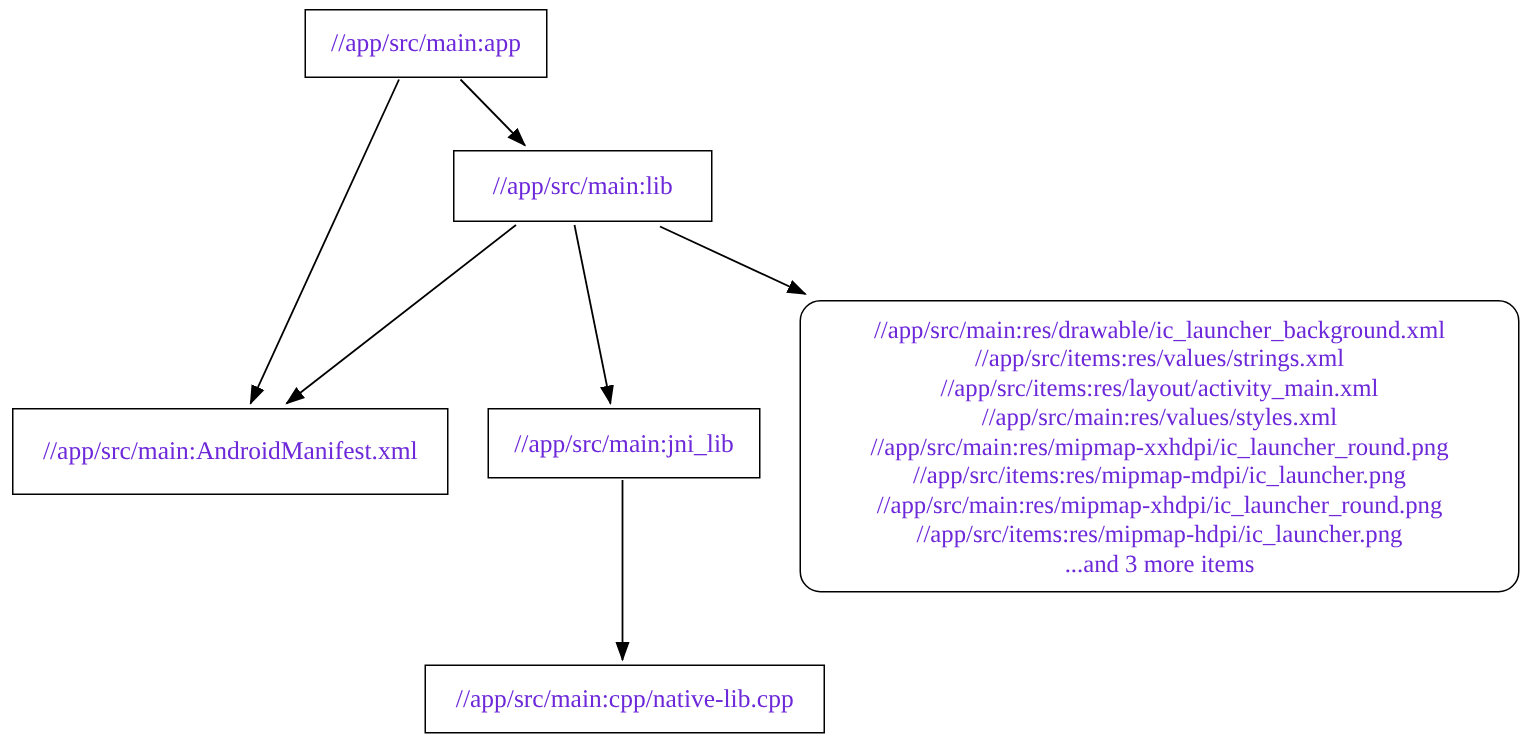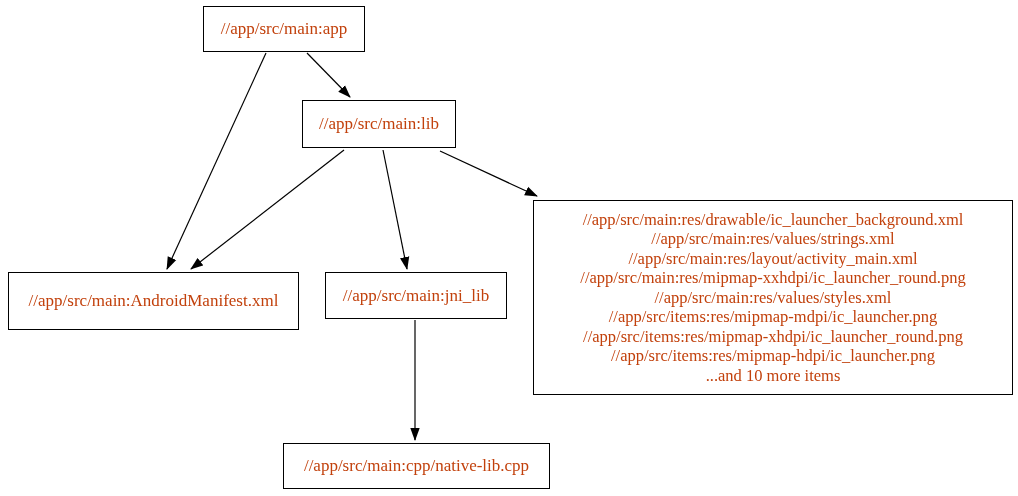--- a/index.html
+++ b/index.html
@@ -6,21 +6,21 @@
     margin: 0;
     padding: 0;
     background: #ffffff;
   }
   #canvas {
     position: relative;
     width: 1018px;
     height: 496px;
     background: #ffffff;
     font-family: "Liberation Serif", "DejaVu Serif", serif;
-    color: #c2410c;
+    color: #6d28d9;
     overflow: hidden;
   }
   #edge-layer {
     position: absolute;
     top: 0;
     left: 0;
     width: 1018px;
     height: 496px;
   }
   #edge-layer line {
@@ -37,27 +37,28 @@
     justify-content: center;
     text-align: center;
     font-size: 17px;
     white-space: nowrap;
   }
   .node.multiline {
     flex-direction: column;
     justify-content: center;
     font-size: 16.5px;
     line-height: 19.5px;
+    border-radius: 14px;
   }
   .node.multiline span {
     display: block;
   }
   
   #node-app        { left: 203px; top: 6px;   width: 162px; height: 46px; }
-  #node-lib        { left: 302px; top: 100px; width: 154px; height: 48px; }
+  #node-lib        { left: 302px; top: 100px; width: 173px; height: 48px; }
   #node-manifest   { left: 8px;   top: 272px; width: 291px; height: 58px; }
   #node-jni-lib    { left: 325px; top: 272px; width: 182px; height: 47px; }
   #node-res-group  { left: 533px; top: 200px; width: 480px; height: 195px; }
   #node-native-lib { left: 283px; top: 443px; width: 267px; height: 46px; }
 </style>
 </head>
 <body>
 
 <div id="canvas">
 
@@ -86,27 +87,27 @@
   <div class="node" id="node-manifest">
     <span>//app/src/main:AndroidManifest.xml</span>
   </div>
 
   <div class="node" id="node-jni-lib">
     <span>//app/src/main:jni_lib</span>
   </div>
 
   <div class="node multiline" id="node-res-group">
     <span>//app/src/main:res/drawable/ic_launcher_background.xml</span>
-    <span>//app/src/main:res/values/strings.xml</span>
-    <span>//app/src/main:res/layout/activity_main.xml</span>
+    <span>//app/src/items:res/values/strings.xml</span>
+    <span>//app/src/items:res/layout/activity_main.xml</span>
+    <span>//app/src/main:res/values/styles.xml</span>
     <span>//app/src/main:res/mipmap-xxhdpi/ic_launcher_round.png</span>
-    <span>//app/src/main:res/values/styles.xml</span>
     <span>//app/src/items:res/mipmap-mdpi/ic_launcher.png</span>
-    <span>//app/src/items:res/mipmap-xhdpi/ic_launcher_round.png</span>
+    <span>//app/src/main:res/mipmap-xhdpi/ic_launcher_round.png</span>
     <span>//app/src/items:res/mipmap-hdpi/ic_launcher.png</span>
-    <span>...and 10 more items</span>
+    <span>...and 3 more items</span>
   </div>
 
   <div class="node" id="node-native-lib">
     <span>//app/src/main:cpp/native-lib.cpp</span>
   </div>
 
 </div>
 
 </body></html>

